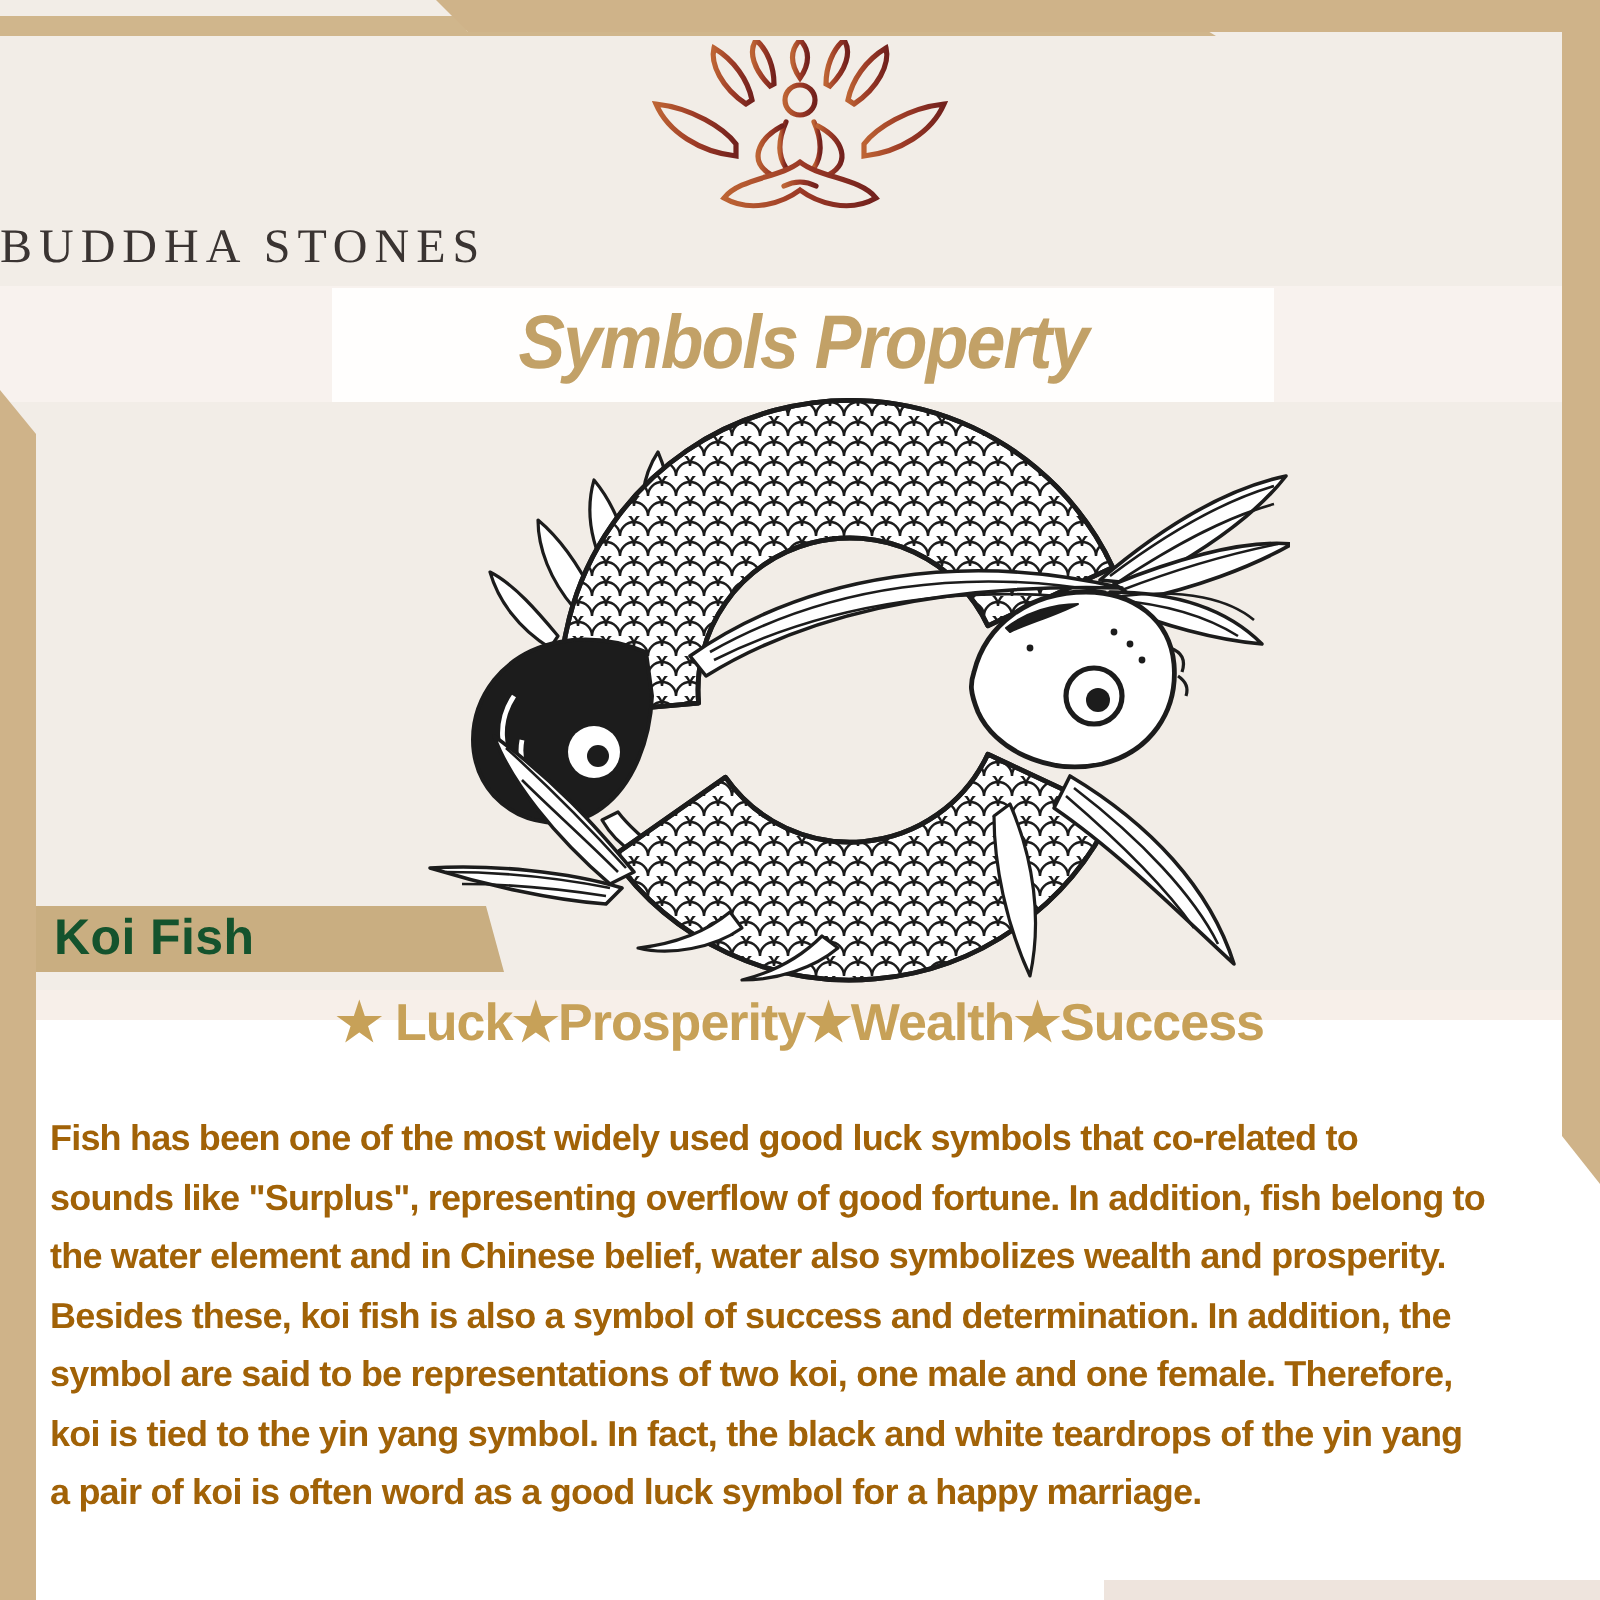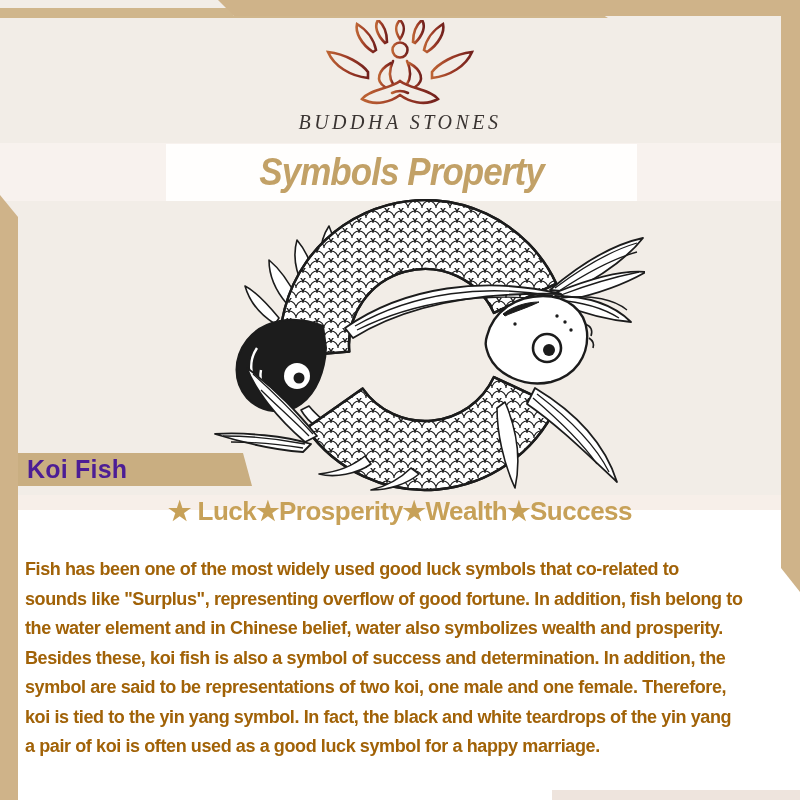--- a/index.html
+++ b/index.html
@@ -16,36 +16,36 @@
   #frame-right{left:781px;top:0;width:19px;height:592px;
     clip-path:polygon(0 0,19px 0,19px 592px,0 568px);}
   #frame-left{left:0;top:195px;width:18px;height:605px;
     clip-path:polygon(0 0,18px 22px,18px 605px,0 605px);}
   #frame-bottom{left:0;top:782px;width:640px;height:18px;background:rgba(205,177,132,.93);
     clip-path:polygon(0 8px,552px 8px,580px 1px,608px 18px,0 18px);z-index:31;}
   #bottom-right-strip{position:absolute;left:552px;top:790px;width:248px;height:10px;
     background:#eee4dd;z-index:29;}
   
   #logo{position:absolute;left:312px;top:20px;width:176px;height:92px;z-index:5;}
-  #brand-name{position:absolute;left:0;top:111px;width:800px;text-align:center;
-    font-family:"Liberation Serif",serif;font-size:20px;letter-spacing:3.5px;
-    color:#3a3432;z-index:5;font-style:italic;}
+  #brand-name{position:absolute;left:0;top:111px;width:800px;
+    font-family:"Liberation Serif",serif;font-size:24px;letter-spacing:3.5px;
+    color:#3a3432;z-index:5;}
   
   #title-band{position:absolute;left:0;top:143px;width:800px;height:58px;background:#f8f2ee;z-index:2;}
   #title-box{position:absolute;left:166px;top:144px;width:471px;height:57px;background:#fffefd;z-index:3;font-style:italic;}
   #page-title{position:absolute;left:0;top:0;width:471px;line-height:57px;text-align:center;
     font-size:38px;font-weight:700;letter-spacing:-1px;color:#c2a167;
     transform:scaleX(.92);transform-origin:50% 50%;}
   
   #koi-illustration{position:absolute;left:205px;top:198px;width:440px;height:300px;z-index:8;}
   
   #koi-band{position:absolute;left:18px;top:453px;width:234px;height:33px;background:#c9ae81;
     clip-path:polygon(0 0,225px 0,234px 33px,0 33px);z-index:9;
     display:flex;align-items:center;}
-  #koi-label{font-size:25px;font-weight:700;color:#4c1d95;padding-left:9px;letter-spacing:.2px;}
+  #koi-label{font-size:25px;font-weight:700;color:#14532d;padding-left:9px;letter-spacing:.2px;}
   
   #pink-strip{position:absolute;left:18px;top:495px;width:782px;height:15px;background:#f7efe9;z-index:4;}
   #content{position:absolute;left:18px;top:510px;width:782px;height:290px;background:#ffffff;z-index:5;}
   #benefits-line{position:absolute;left:0;top:496px;width:800px;text-align:center;
     font-size:26px;font-weight:700;letter-spacing:-.5px;color:#c7a158;z-index:6;}
   #body-text{position:absolute;left:25px;top:555px;width:768px;z-index:6;color:#a16207;}
   #body-text .line{white-space:nowrap;font-size:18px;font-weight:700;
     letter-spacing:-.4px;line-height:29.5px;}
 </style>
 </head>
@@ -185,21 +185,21 @@
 
   <div id="benefits-line">★ Luck★Prosperity★Wealth★Success</div>
 
   <div id="body-text">
     <div class="line">Fish has been one of the most widely used good luck symbols that co-related to</div>
     <div class="line">sounds like "Surplus", representing overflow of good fortune. In addition, fish belong to</div>
     <div class="line">the water element and in Chinese belief, water also symbolizes wealth and prosperity.</div>
     <div class="line">Besides these, koi fish is also a symbol of success and determination. In addition, the</div>
     <div class="line">symbol are said to be representations of two koi, one male and one female. Therefore,</div>
     <div class="line">koi is tied to the yin yang symbol. In fact, the black and white teardrops of the yin yang</div>
-    <div class="line">a pair of koi is often used as a good luck symbol for a happy marriage.</div>
+    <div class="line">a pair of koi is often word as a good luck symbol for a happy marriage.</div>
   </div>
 
   <div id="bottom-right-strip"></div>
   <div id="frame-top" class="frame"></div>
   <div id="frame-right" class="frame"></div>
   <div id="frame-left" class="frame"></div>
   <div id="frame-bottom"></div>
 
 </div>
 

